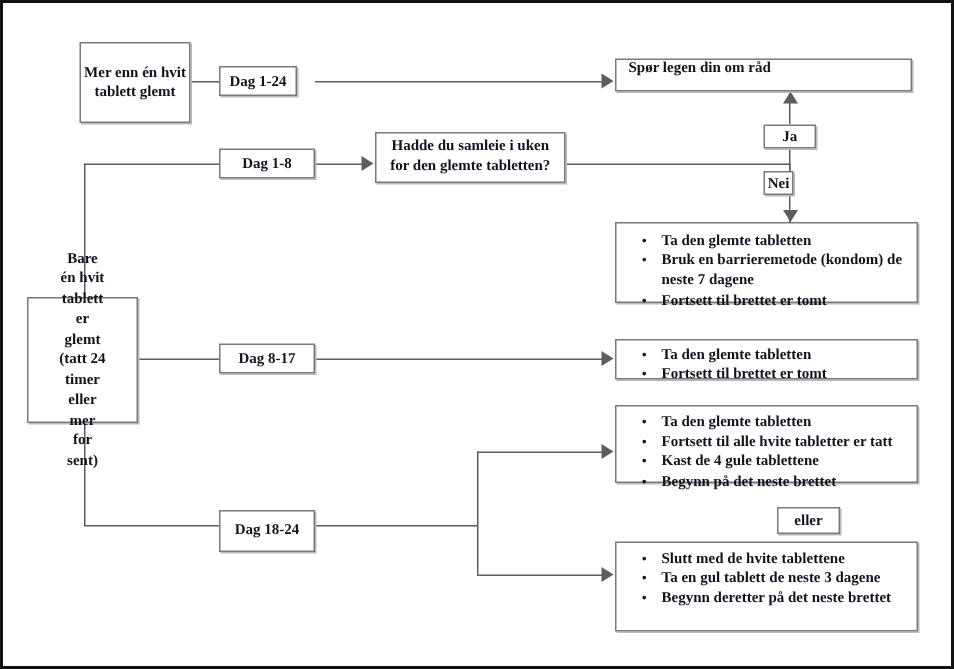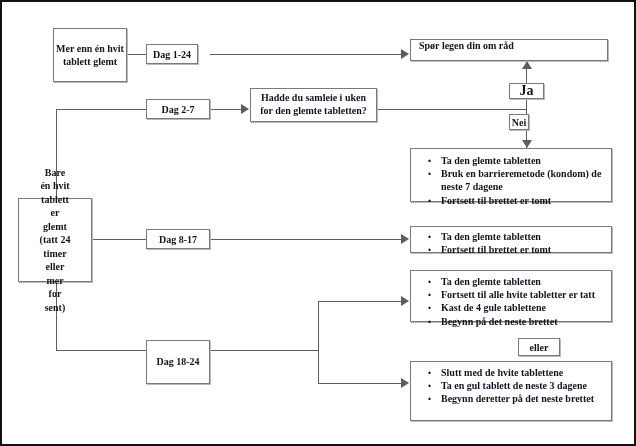--- a/index.html
+++ b/index.html
@@ -130,28 +130,28 @@
 
   <div class="node center" style="left:144px; top:42px; width:52px; height:20px; font-size:10px;">
     <span class="txt">Dag 1-24</span>
   </div>
 
   <div class="node left" style="left:408px; top:37px; width:198px; height:22px; font-size:10px; padding-left:8px;">
     <span class="txt">Spør legen din om råd</span>
   </div>
 
   <div class="node center" style="left:144px; top:97px; width:64px; height:20px; font-size:10px;">
-    <span class="txt">Dag 2-7</span>
+    <span class="txt">Dag 1-8</span>
   </div>
 
   <div class="node center" style="left:248px; top:86px; width:127px; height:29px; font-size:10px; line-height:1.28; padding:16px 4px;">
     <span class="txt">Hadde du samleie i uken for den glemte tabletten?</span>
   </div>
 
-  <div class="node center" style="left:507px; top:81px; width:35px; height:16px; font-size:14px;">
+  <div class="node center" style="left:507px; top:81px; width:35px; height:16px; font-size:10px;">
     <span class="txt">Ja</span>
   </div>
 
   <div class="node center" style="left:507px; top:112px; width:20px; height:16px; font-size:10px;">
     <span class="txt">Nei</span>
   </div>
 
   <div class="node" style="left:408px; top:146px; width:202px; height:54px; font-size:10px; padding:5px 2px 0 0;">
     <ul class="bullets">
       <li>Ta den glemte tabletten</li>
@@ -177,21 +177,21 @@
 
   <div class="node" style="left:408px; top:268px; width:202px; height:52px; font-size:10px; padding:4px 2px 0 0;">
     <ul class="bullets">
       <li>Ta den glemte tabletten</li>
       <li>Fortsett til alle hvite tabletter er tatt</li>
       <li>Kast de 4 gule tablettene</li>
       <li>Begynn på det neste brettet</li>
     </ul>
   </div>
 
-  <div class="node center" style="left:144px; top:338px; width:64px; height:44px; font-size:10px; line-height:1.2;">
+  <div class="node center" style="left:144px; top:338px; width:64px; height:28px; font-size:10px; line-height:1.2;">
     <span class="txt">Dag 18-24</span>
   </div>
 
   <div class="node center" style="left:516px; top:336px; width:42px; height:18px; font-size:10px;">
     <span class="txt">eller</span>
   </div>
 
   <div class="node" style="left:408px; top:359px; width:202px; height:60px; font-size:10px; padding:4px 2px 0 0;">
     <ul class="bullets">
       <li>Slutt med de hvite tablettene</li>

